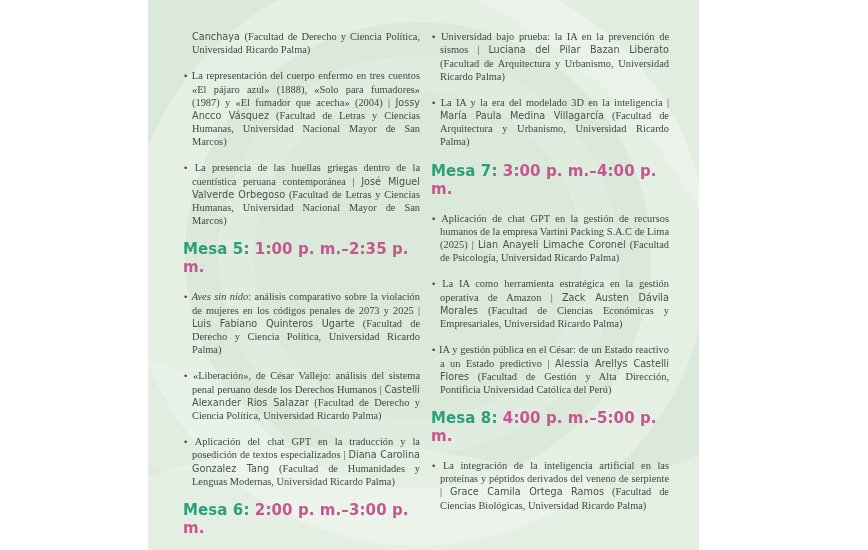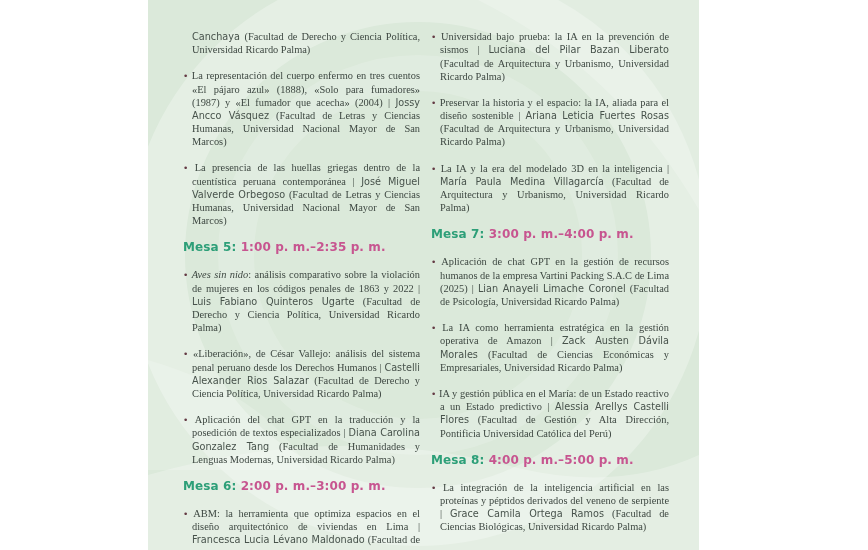--- a/index.html
+++ b/index.html
@@ -25,21 +25,21 @@
     font-size:10.4px;line-height:1.26;color:#3e4842;
     text-align:justify;
     padding-left:9px;text-indent:-9px;
   }
   .session-item.no-bullet{text-indent:0;}
   .bullet{color:#643a44;font-family:"DejaVu Sans",sans-serif;font-size:9px;}
   .part-name{font-family:"DejaVu Sans",sans-serif;font-size:9.7px;color:#47524b;}
   .part-italic{font-style:italic;}
   .mesa-heading{
     margin:2px 0 14px 0;
-    font-family:"DejaVu Sans",sans-serif;font-weight:bold;font-size:12px;
+    font-family:"DejaVu Sans",sans-serif;font-weight:bold;font-size:15px;
     letter-spacing:.1px;
   }
   .mesa-label{color:#2d9f78;}
   .mesa-time{color:#c75590;}
 </style>
 </head>
 <body>
 
 <div class="canvas">
   <div class="panel">
@@ -49,32 +49,31 @@
       <path d="M 330 0 L 551 0 L 551 210 Q 470 70 330 0 Z" fill="#ffffff" fill-opacity="0.20"></path>
       <path d="M 0 475 Q 190 420 370 468 Q 470 492 551 455 L 551 550 L 0 550 Z" fill="#ffffff" fill-opacity="0.26"></path>
       <path d="M 0 360 Q 120 395 160 470 L 0 470 Z" fill="#ffffff" fill-opacity="0.18"></path>
     </svg>
     <div class="content">
       <div class="col left">
           <p class="session-item no-bullet"><span class="part-name">Canchaya </span><span class="part-body">(Facultad de Derecho y Ciencia Política, Universidad Ricardo Palma)</span></p>
           <p class="session-item"><span class="bullet">•</span> <span class="part-body">La representación del cuerpo enfermo en tres cuentos «El pájaro azul» (1888), «Solo para fumadores» (1987) y «El fumador que acecha» (2004) | </span><span class="part-name">Jossy Ancco Vásquez</span><span class="part-body"> (Facultad de Letras y Ciencias Humanas, Universidad Nacional Mayor de San Marcos)</span></p>
           <p class="session-item"><span class="bullet">•</span> <span class="part-body">La presencia de las huellas griegas dentro de la cuentística peruana contemporánea | </span><span class="part-name">José Miguel Valverde Orbegoso</span><span class="part-body"> (Facultad de Letras y Ciencias Humanas, Universidad Nacional Mayor de San Marcos)</span></p>
           <div class="mesa-heading"><span class="mesa-label">Mesa 5:</span> <span class="mesa-time">1:00 p. m.–2:35 p. m.</span></div>
-          <p class="session-item"><span class="bullet">•</span> <span class="part-italic">Aves sin nido</span><span class="part-body">: análisis comparativo sobre la violación de mujeres en los códigos penales de 1863 y 2022 | </span><span class="part-name">Luis Fabiano Quinteros Ugarte</span><span class="part-body"> (Facultad de Derecho y Ciencia Política, Universidad Ricardo Palma)</span></p>
+          <p class="session-item"><span class="bullet">•</span> <span class="part-italic">Aves sin nido</span><span class="part-body">: análisis comparativo sobre la violación de mujeres en los códigos penales de 2073 y 2025 | </span><span class="part-name">Luis Fabiano Quinteros Ugarte</span><span class="part-body"> (Facultad de Derecho y Ciencia Política, Universidad Ricardo Palma)</span></p>
           <p class="session-item"><span class="bullet">•</span> <span class="part-body">«Liberación», de César Vallejo: análisis del sistema penal peruano desde los Derechos Humanos | </span><span class="part-name">Castelli Alexander Rios Salazar</span><span class="part-body"> (Facultad de Derecho y Ciencia Política, Universidad Ricardo Palma)</span></p>
           <p class="session-item"><span class="bullet">•</span> <span class="part-body">Aplicación del chat GPT en la traducción y la posedición de textos especializados | </span><span class="part-name">Diana Carolina Gonzalez Tang</span><span class="part-body"> (Facultad de Humanidades y Lenguas Modernas, Universidad Ricardo Palma)</span></p>
           <div class="mesa-heading"><span class="mesa-label">Mesa 6:</span> <span class="mesa-time">2:00 p. m.–3:00 p. m.</span></div>
           <p class="session-item"><span class="bullet">•</span> <span class="part-body">ABM: la herramienta que optimiza espacios en el diseño arquitectónico de viviendas en Lima | </span><span class="part-name">Francesca Lucia Lévano Maldonado</span><span class="part-body"> (Facultad de Arquitectura y Urbanismo, Universidad Ricardo Palma)</span></p>
         </div>
       <div class="col right">
           <p class="session-item"><span class="bullet">•</span> <span class="part-body">Universidad bajo prueba: la IA en la prevención de sismos | </span><span class="part-name">Luciana del Pilar Bazan Liberato</span><span class="part-body"> (Facultad de Arquitectura y Urbanismo, Universidad Ricardo Palma)</span></p>
-          <p class="session-item"><span class="bullet">•</span> <span class="part-body">Preservar la historia y el espacio: la IA, aliada para el diseño sostenible | </span><span class="part-name">Ariana Leticia Fuertes Rosas</span><span class="part-body"> (Facultad de Arquitectura y Urbanismo, Universidad Ricardo Palma)</span></p>
           <p class="session-item"><span class="bullet">•</span> <span class="part-body">La IA y la era del modelado 3D en la inteligencia | </span><span class="part-name">María Paula Medina Villagarcía</span><span class="part-body"> (Facultad de Arquitectura y Urbanismo, Universidad Ricardo Palma)</span></p>
           <div class="mesa-heading"><span class="mesa-label">Mesa 7:</span> <span class="mesa-time">3:00 p. m.–4:00 p. m.</span></div>
           <p class="session-item"><span class="bullet">•</span> <span class="part-body">Aplicación de chat GPT en la gestión de recursos humanos de la empresa Vartini Packing S.A.C de Lima (2025) | </span><span class="part-name">Lian Anayeli Limache Coronel</span><span class="part-body"> (Facultad de Psicología, Universidad Ricardo Palma)</span></p>
           <p class="session-item"><span class="bullet">•</span> <span class="part-body">La IA como herramienta estratégica en la gestión operativa de Amazon | </span><span class="part-name">Zack Austen Dávila Morales</span><span class="part-body"> (Facultad de Ciencias Económicas y Empresariales, Universidad Ricardo Palma)</span></p>
-          <p class="session-item"><span class="bullet">•</span> <span class="part-body">IA y gestión pública en el María: de un Estado reactivo a un Estado predictivo | </span><span class="part-name">Alessia Arellys Castelli Flores</span><span class="part-body"> (Facultad de Gestión y Alta Dirección, Pontificia Universidad Católica del Perú)</span></p>
+          <p class="session-item"><span class="bullet">•</span> <span class="part-body">IA y gestión pública en el César: de un Estado reactivo a un Estado predictivo | </span><span class="part-name">Alessia Arellys Castelli Flores</span><span class="part-body"> (Facultad de Gestión y Alta Dirección, Pontificia Universidad Católica del Perú)</span></p>
           <div class="mesa-heading"><span class="mesa-label">Mesa 8:</span> <span class="mesa-time">4:00 p. m.–5:00 p. m.</span></div>
           <p class="session-item"><span class="bullet">•</span> <span class="part-body">La integración de la inteligencia artificial en las proteínas y péptidos derivados del veneno de serpiente | </span><span class="part-name">Grace Camila Ortega Ramos</span><span class="part-body"> (Facultad de Ciencias Biológicas, Universidad Ricardo Palma)</span></p>
         </div>
     </div>
   </div>
 </div>
 
 </body></html>

